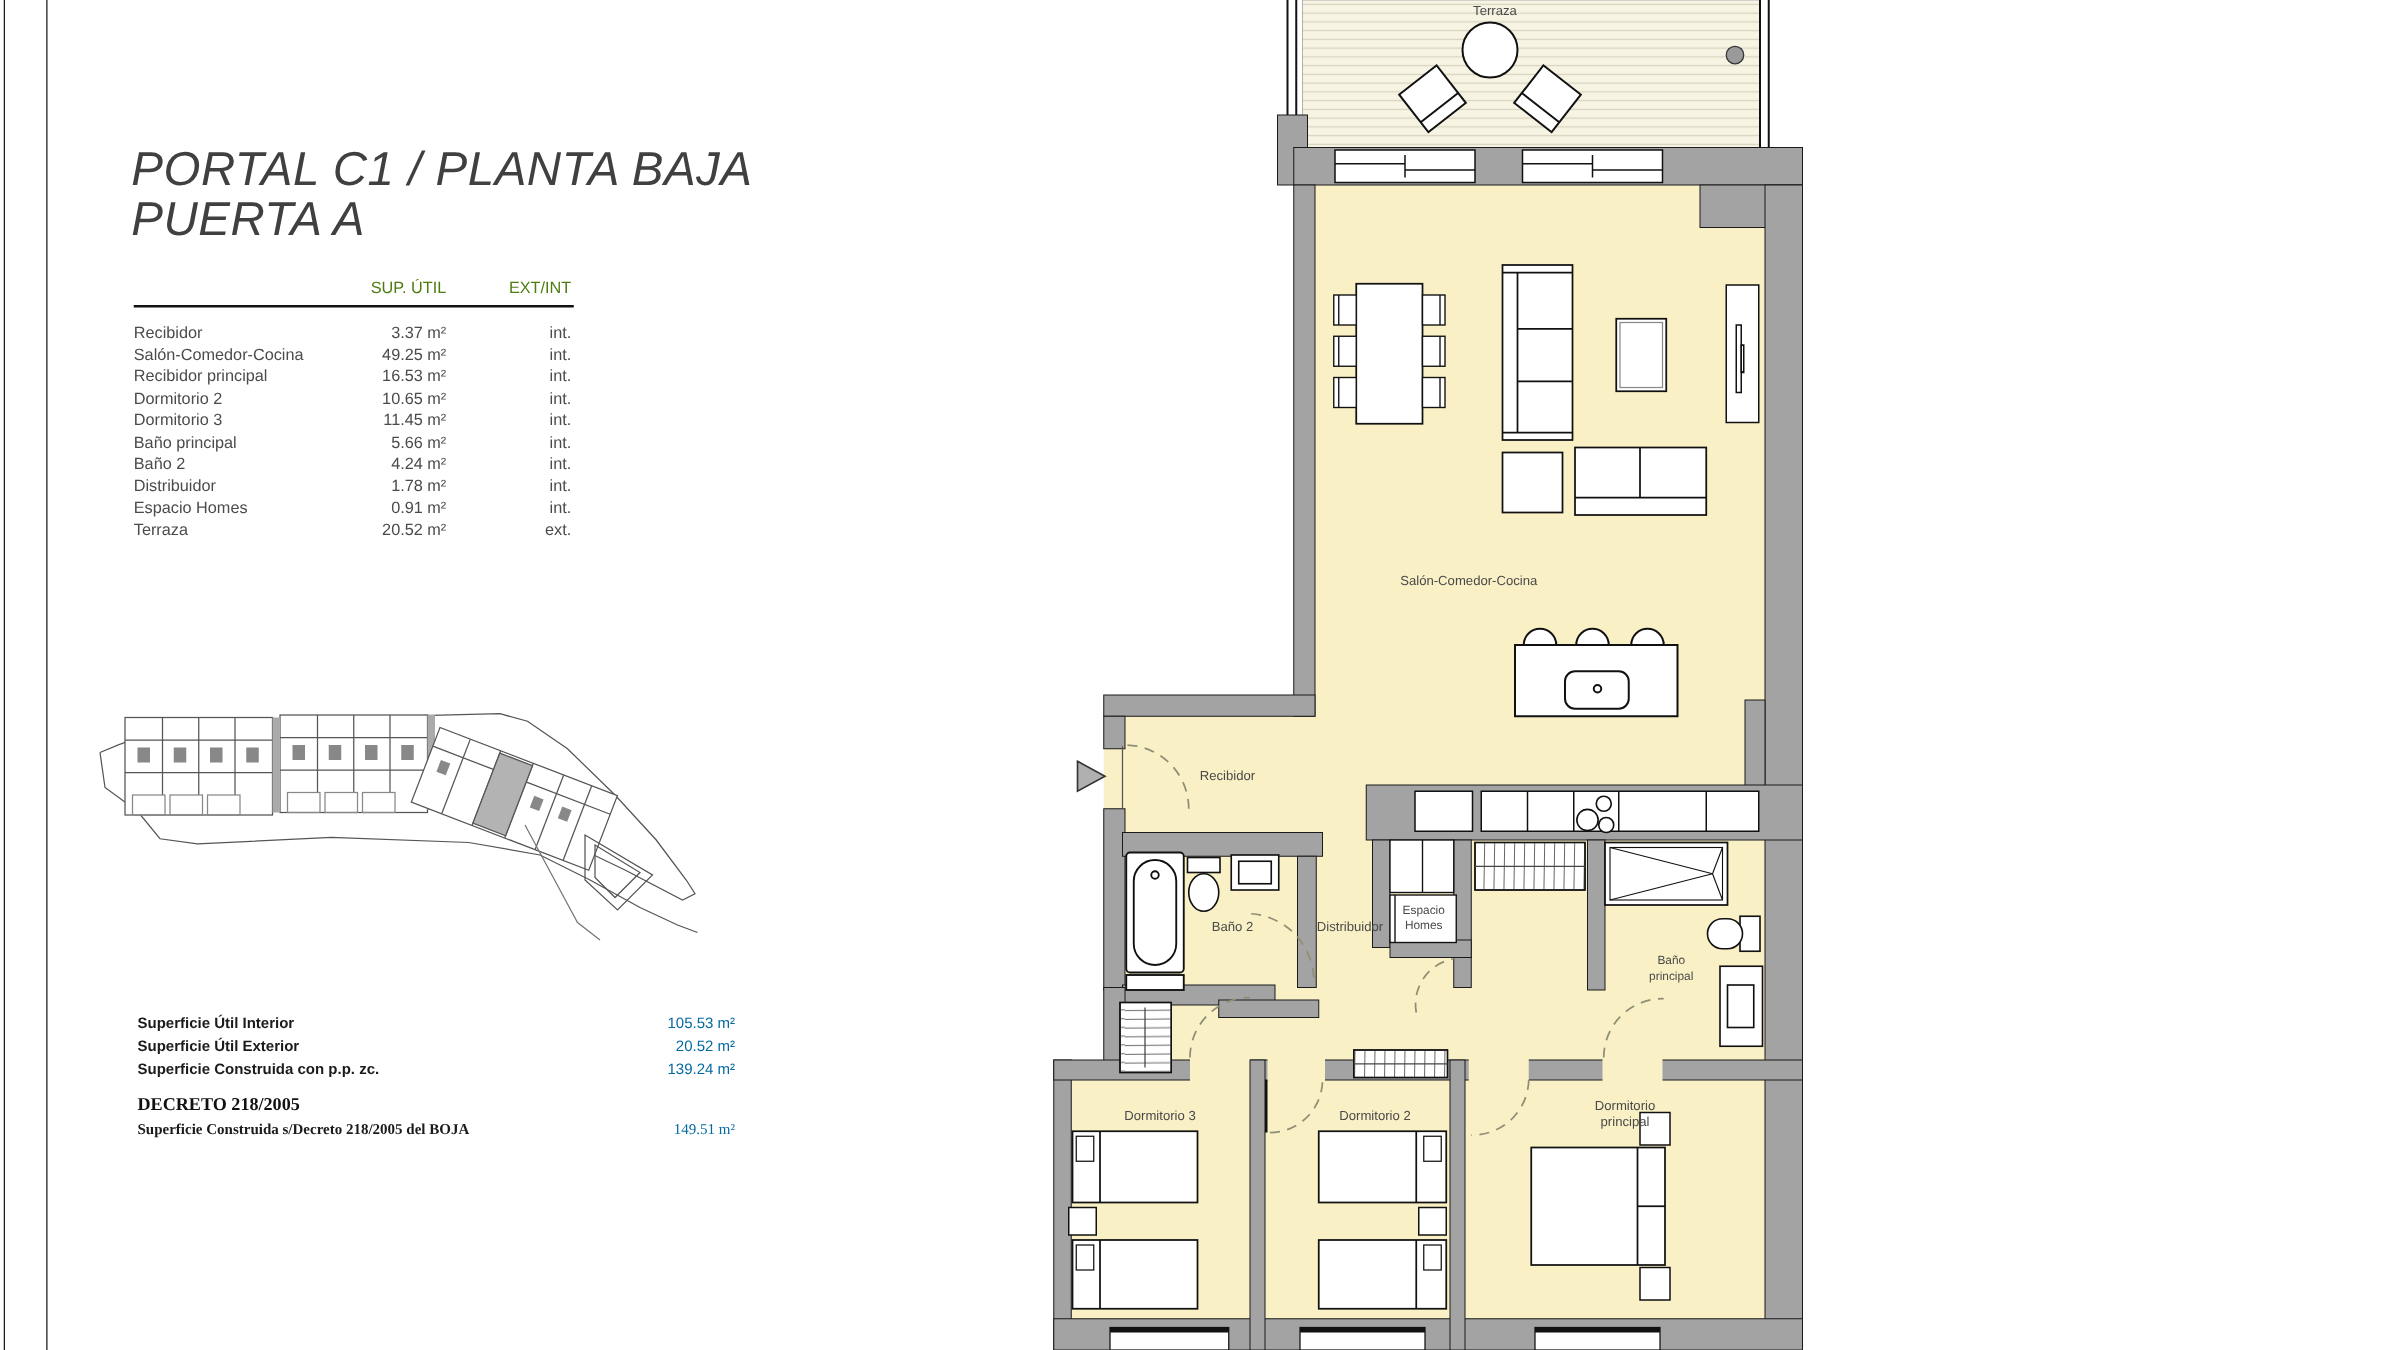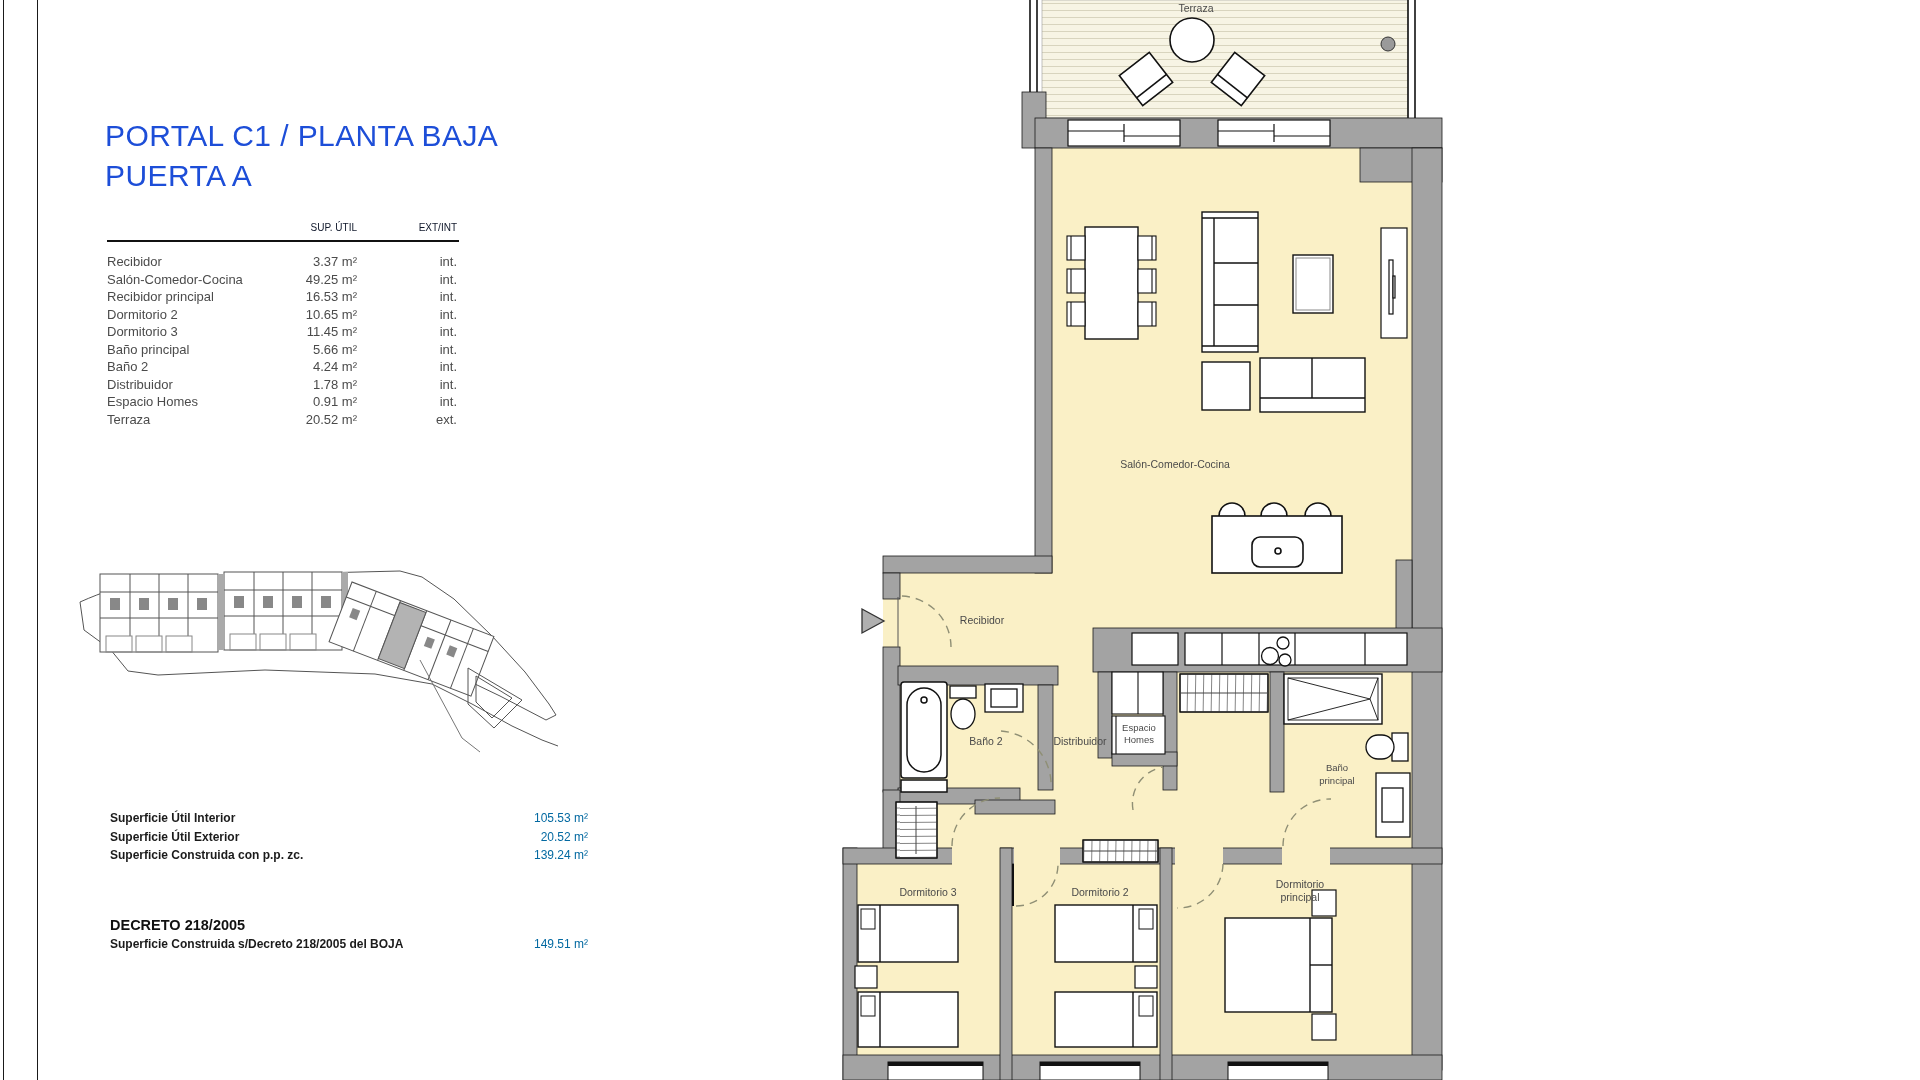--- a/index.html
+++ b/index.html
@@ -9,42 +9,42 @@
     font-family:"Liberation Sans", sans-serif;
     -webkit-font-smoothing:antialiased;
   }
   .vborder{position:absolute;top:0;bottom:0;width:1px;background:#1a1a1a;}
   #border-a{left:3px;}
   #border-b{left:37px;}
 
   
   .title{
     position:absolute;left:105px;top:116px;
-    font-size:30px;line-height:40px;color:#1d4ed8;letter-spacing:.4px;
+    font-size:38px;line-height:40px;color:#404040;letter-spacing:.4px;font-style:italic;
   }
   .areas{
     position:absolute;left:107px;top:222px;width:352px;
     color:#4b4b4b;
   }
   .thead{
-    display:flex;font-size:10px;color:#0f172a;
+    display:flex;font-size:13px;color:#4d7c0f;
     padding-bottom:7px;border-bottom:2px solid #111;
   }
   .tbody{margin-top:11px;}
   .trow{display:flex;height:17.5px;line-height:17.5px;font-size:13px;}
   .tname{width:150px;}
   .tsup{width:100px;text-align:right;}
   .text{width:100px;text-align:right;}
 
   .summary{position:absolute;left:110px;top:809px;width:478px;}
   .srow{display:flex;font-size:12px;line-height:18.6px;}
   .slabel{flex:1;color:#1b1b1b;font-weight:bold;}
   .sval{color:#0369a1;}
 
-  .decreto{position:absolute;left:110px;top:916px;width:478px;}
+  .decreto{position:absolute;left:110px;top:875px;width:478px;font-family:Liberation Serif, serif;}
   .dhead{font-size:14.5px;font-weight:bold;color:#111;line-height:19px;}
 
   svg{position:absolute;}
   #site-plan{left:70px;top:552px;}
   #floor-plan{left:690px;top:0px;}
   .room-label{fill:#4a4a4a;font-size:10.5px;font-family:"Liberation Sans",sans-serif;}
   .room-label-sm{fill:#4a4a4a;font-size:9.5px;font-family:"Liberation Sans",sans-serif;}
 </style>
 </head>
 <body>

